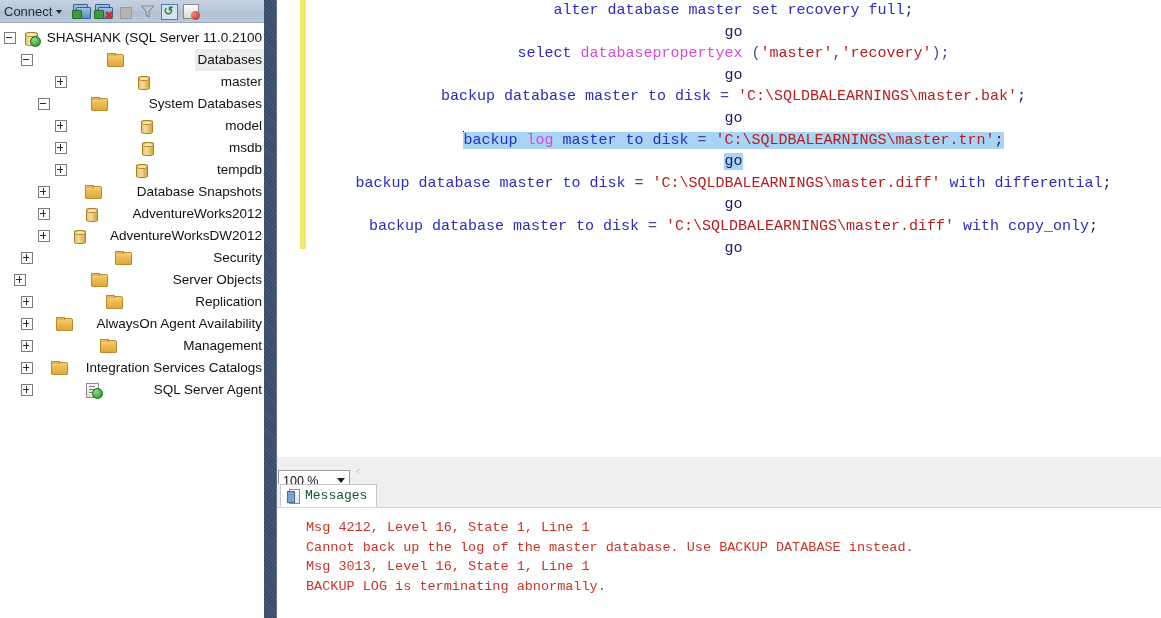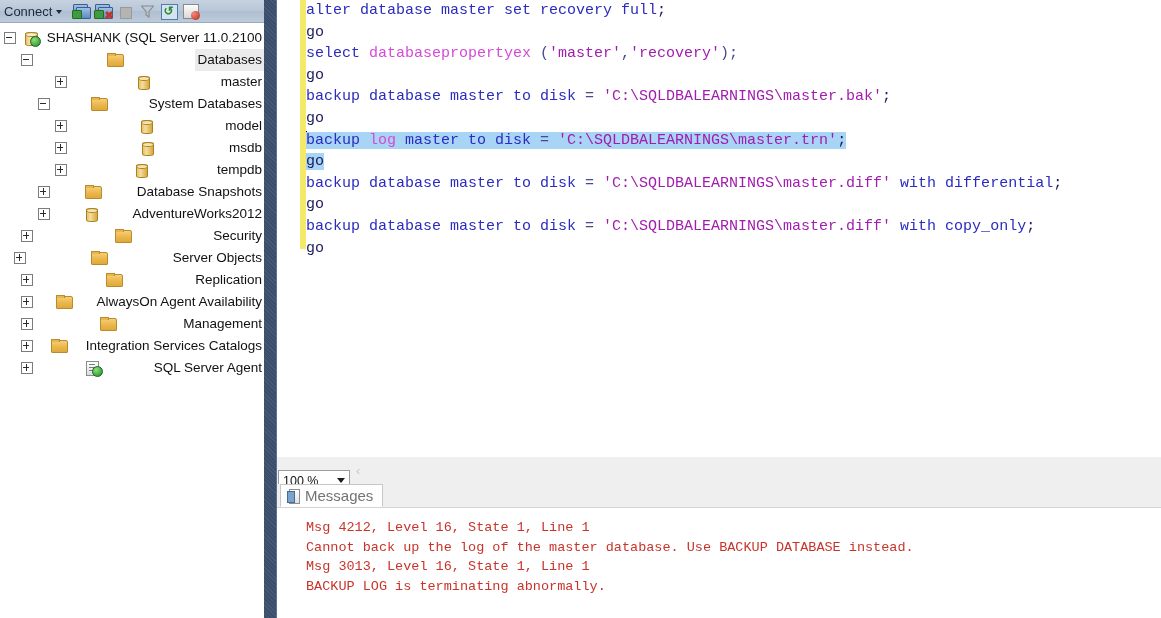--- a/index.html
+++ b/index.html
@@ -197,20 +197,21 @@
       #3a4d6b;
     border-right: 1px solid #5d7193;
   }
 
   
   #editor {
     position: absolute; left: 277px; top: 0;
     width: 884px; height: 452px;
     background: #ffffff;
     overflow: hidden;
+    text-align: center;
   }
   #gutter {
     position: absolute; left: 0; top: 0;
     width: 23px; height: 452px;
     background: #ffffff;
   }
   #changebar {
     position: absolute; left: 23px; top: 0;
     width: 6px; height: 249px;
     background: #f5e96a;
@@ -221,21 +222,21 @@
     font-family: "Liberation Mono", "DejaVu Sans Mono", monospace;
     font-size: 15px;
     line-height: 21.6px;
     white-space: pre;
     padding-top: 0px;
     color: #1b1b9e;
   }
   .cl { height: 21.6px; white-space: pre; }
   .kw  { color: #2b2bbf; }
   .fn  { color: #d64ad6; }
-  .str { color: #a21caf; }
+  .str { color: #b91c1c; }
   .pl  { color: #1b1b5e; }
   .op  { color: #4a4a90; }
   .hl  { background: #a8d4f5; }
   .txtcaret {
     display: inline-block; width: 1px; height: 16px;
     background: #000; vertical-align: -3px;
     margin-right: -1px;
   }
 
   
@@ -286,23 +287,24 @@
     border-bottom: 1px solid #d4d4d4;
   }
   .tab {
     position: absolute; left: 3px; top: 0;
     height: 23px;
     display: flex; align-items: center; gap: 4px;
     padding: 0 9px 0 6px;
     background: #ffffff;
     border: 1px solid #c6c6c6;
     border-bottom: 1px solid #ffffff;
-    font-size: 15px; color: #737373;
+    font-size: 13px; color: #14532d;
     box-sizing: border-box;
     cursor: default;
+    font-family: Liberation Mono, monospace;
   }
   .msgico { width: 14px; height: 14px; position: relative; }
   .msgico .sheet {
     position: absolute; left: 2px; top: 0px; width: 9px; height: 13px;
     background: linear-gradient(to bottom,#fefefe,#e2e2e2);
     border: 1px solid #8d8d8d;
   }
   .msgico .bars {
     position: absolute; left: 0px; top: 2px; width: 6px; height: 10px;
     background: #7ba3cc; border: 1px solid #3f6d9e;
@@ -421,20 +423,27 @@
           </span>
           <span class="lbl">Database Snapshots</span>
         </div>
         <div class="tnode" style="padding-left: 38px;">
           <span class="exp plus"></span>
           <span class="ico">
             <span class="cyl"></span>
           </span>
           <span class="lbl">AdventureWorks2012</span>
         </div>
+        <div class="tnode" style="padding-left: 38px;">
+          <span class="exp plus"></span>
+          <span class="ico">
+            <span class="cyl"></span>
+          </span>
+          <span class="lbl">AdventureWorksDW2012</span>
+        </div>
         <div class="tnode" style="padding-left: 21px;">
           <span class="exp plus"></span>
           <span class="ico">
             <span class="folder"></span>
           </span>
           <span class="lbl">Security</span>
         </div>
         <div class="tnode" style="padding-left: 14px; gap: 36px;">
           <span class="exp plus"></span>
           <span class="ico">

